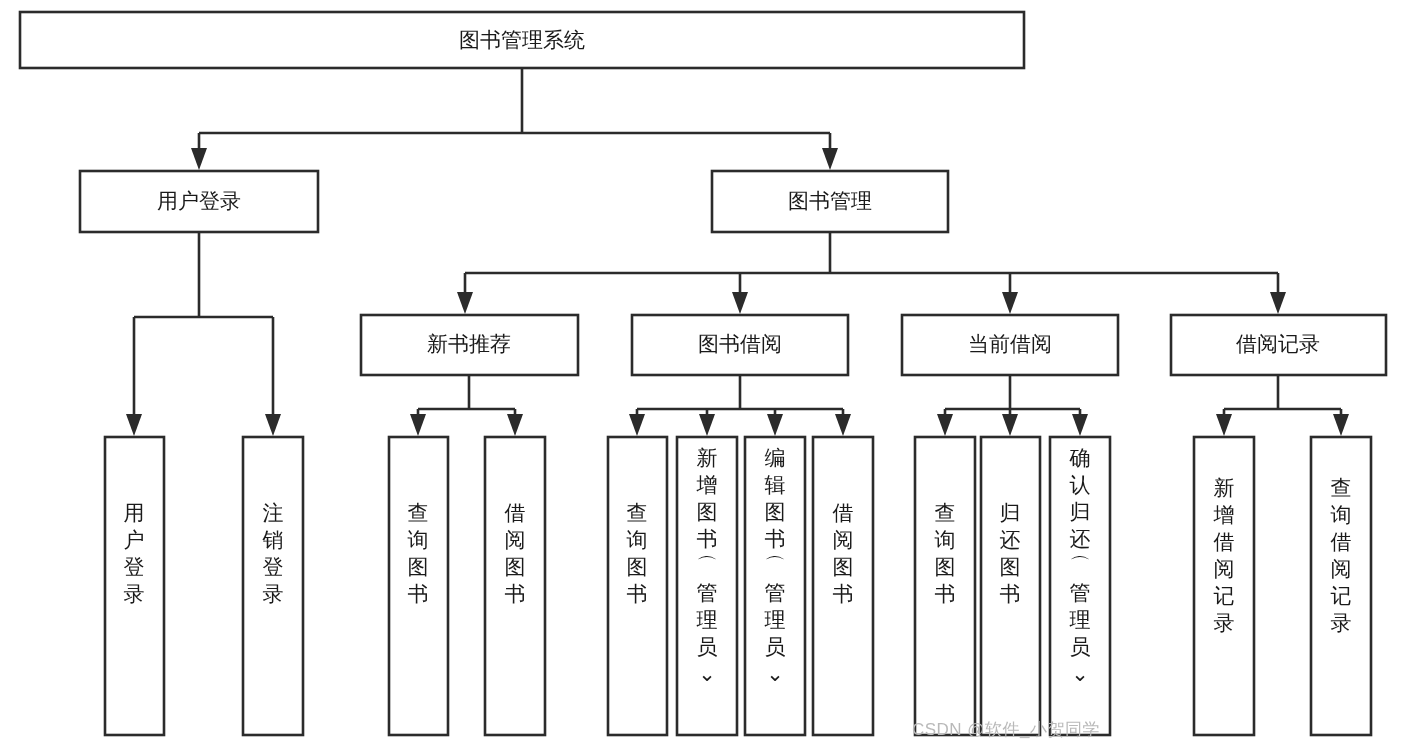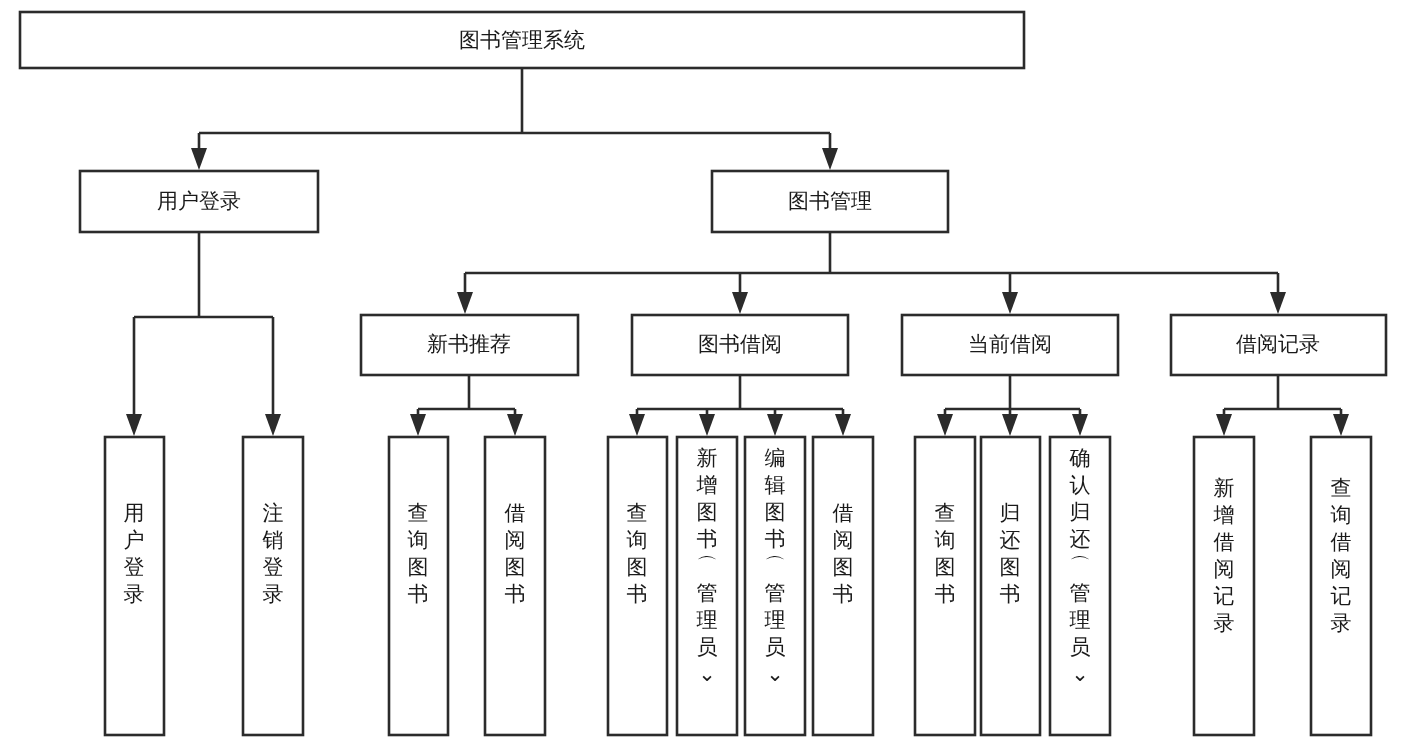--- a/index.html
+++ b/index.html
@@ -247,14 +247,15 @@
       <text class="node-label-vertical" x="1224" y="495"><tspan x="1224" dy="0">新</tspan><tspan x="1224" dy="27">增</tspan><tspan x="1224" dy="27">借</tspan><tspan x="1224" dy="27">阅</tspan><tspan x="1224" dy="27">记</tspan><tspan x="1224" dy="27">录</tspan></text>
     </g>
 
     <g>
       <rect class="node-box" x="1311" y="437" width="60" height="298"></rect>
       <text class="node-label-vertical" x="1341" y="495"><tspan x="1341" dy="0">查</tspan><tspan x="1341" dy="27">询</tspan><tspan x="1341" dy="27">借</tspan><tspan x="1341" dy="27">阅</tspan><tspan x="1341" dy="27">记</tspan><tspan x="1341" dy="27">录</tspan></text>
     </g>
 
   </svg>
 
+  <div class="watermark">CSDN @软件_小贺同学</div>
 
 </div>
 
 </body></html>

